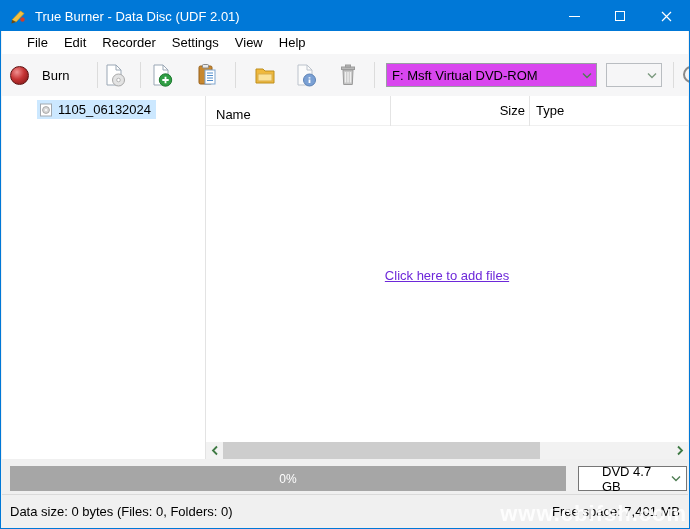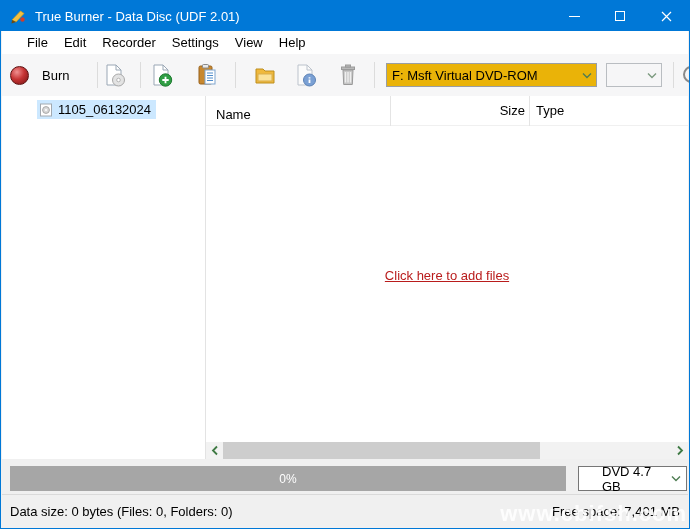--- a/index.html
+++ b/index.html
@@ -24,21 +24,21 @@
   .menu-item { padding:0 8px; height:23px; line-height:23px; }
   
   .toolbar { position:absolute; top:53px; left:1px; right:1px; height:42px; background:#f6f6f7; }
   .tb-sep { position:absolute; top:8px; width:1px; height:26px; background:#dcdcdc; }
   .tb-icon { position:absolute; top:9px; width:24px; height:24px; }
   .burn-btn { position:absolute; left:8px; top:7px; height:28px; display:flex; align-items:center; }
   .burn-sphere { width:19px; height:19px; border-radius:50%;
     background:radial-gradient(circle at 35% 30%, #f09090, #c63434 45%, #7c1616 95%);
     border:1px solid #5e1010; }
   .burn-label { margin-left:13px; }
-  .combo { position:absolute; top:9px; height:24px; background:#eab308; border:1px solid #999ea3;
+  .combo { position:absolute; top:9px; height:24px; background:#d946ef; border:1px solid #999ea3;
     display:flex; align-items:center; }
   .combo .val { flex:1; padding-left:5px; white-space:nowrap; overflow:hidden; }
   .combo .chev { width:18px; display:flex; align-items:center; justify-content:center; }
   .combo-device { left:384px; width:211px; }
   .combo-speed  { left:604px; width:56px; background:#f6f6f7; border-color:#b9bdc1; }
   .erase-circle { position:absolute; left:681px; top:12px; width:17px; height:17px;
     border:2px solid #8a8a8a; border-radius:50%; }
   
   .left-panel { position:absolute; top:95px; left:1px; width:204px; bottom:69px;
     background:#fff; border-right:1px solid #e3e3e3;padding-left:32px; }
@@ -46,21 +46,21 @@
   .tree-sel { background:#cce8ff; display:flex; align-items:center; height:19px; padding:0 5px 0 2px; }
   .tree-icon { width:14px; height:14px; margin-right:5px; }
   .right-panel { position:absolute; top:95px; left:205px; right:1px; bottom:69px; background:#fff; }
   .list-header { position:absolute; top:0; left:0; right:0; height:30px; background:#fff;
     border-bottom:1px solid #f0f0f0; }
   .col-name { position:absolute; left:10px; top:4px; line-height:29px; }
   .col-size { position:absolute; left:185px; width:134px; top:0; line-height:29px; text-align:right; }
   .col-type { position:absolute; left:330px; top:0; line-height:29px; }
   .col-line { position:absolute; top:0; width:1px; height:30px; background:#e4e4e4; }
   .empty-link { position:absolute; top:172px; left:0; right:0; text-align:center;
-    color:#b91c1c; text-decoration:underline; }
+    color:#6d28d9; text-decoration:underline; }
   
   .hscroll { position:absolute; left:0; right:0; bottom:0; height:17px; background:#f2f2f2; }
   .hs-arrow { position:absolute; top:0; width:17px; height:17px; display:flex;
     align-items:center; justify-content:center; }
   .hs-arrow.left { left:0; } .hs-arrow.right { right:0; }
   .hs-thumb { position:absolute; left:17px; top:0; width:317px; height:17px; background:#cdcdcd; }
   
   .progress-row { position:absolute; left:1px; right:1px; bottom:34px; height:35px; background:#f0f0f0; }
   .progress-bar { position:absolute; left:8px; top:7px; width:556px; height:25px; background:#a6a6a6;
     display:flex; align-items:center; justify-content:center; }

